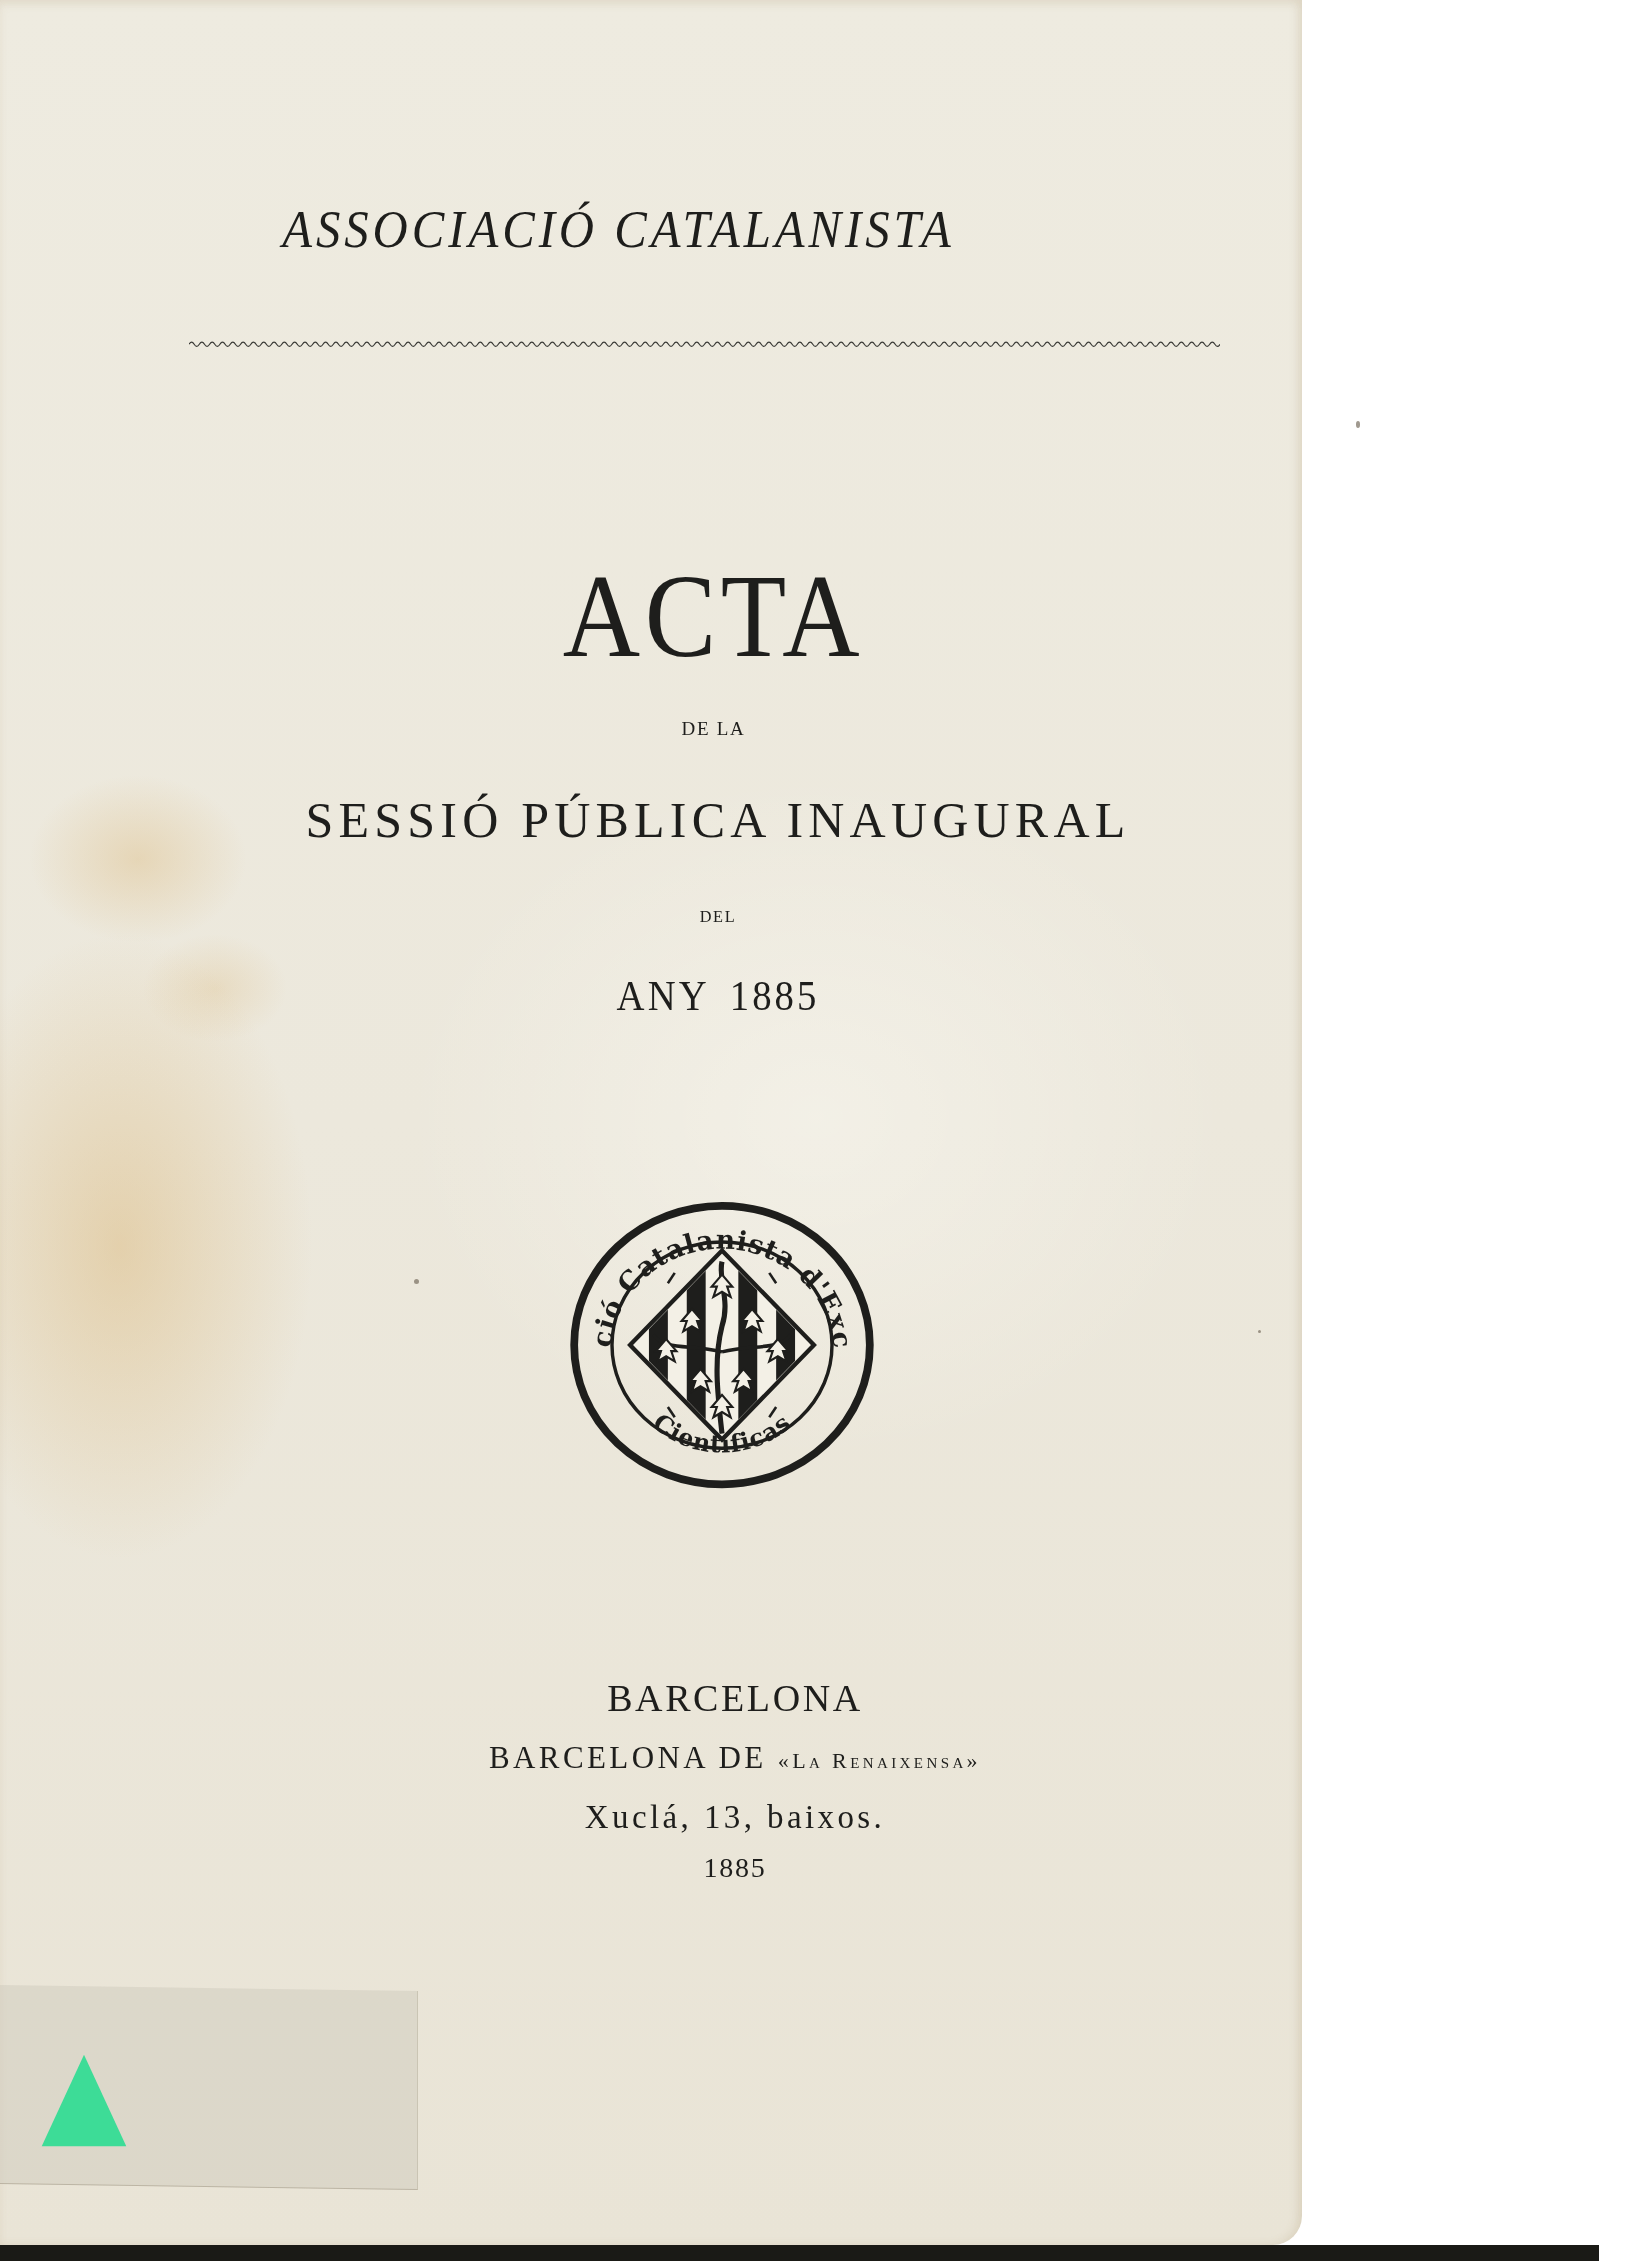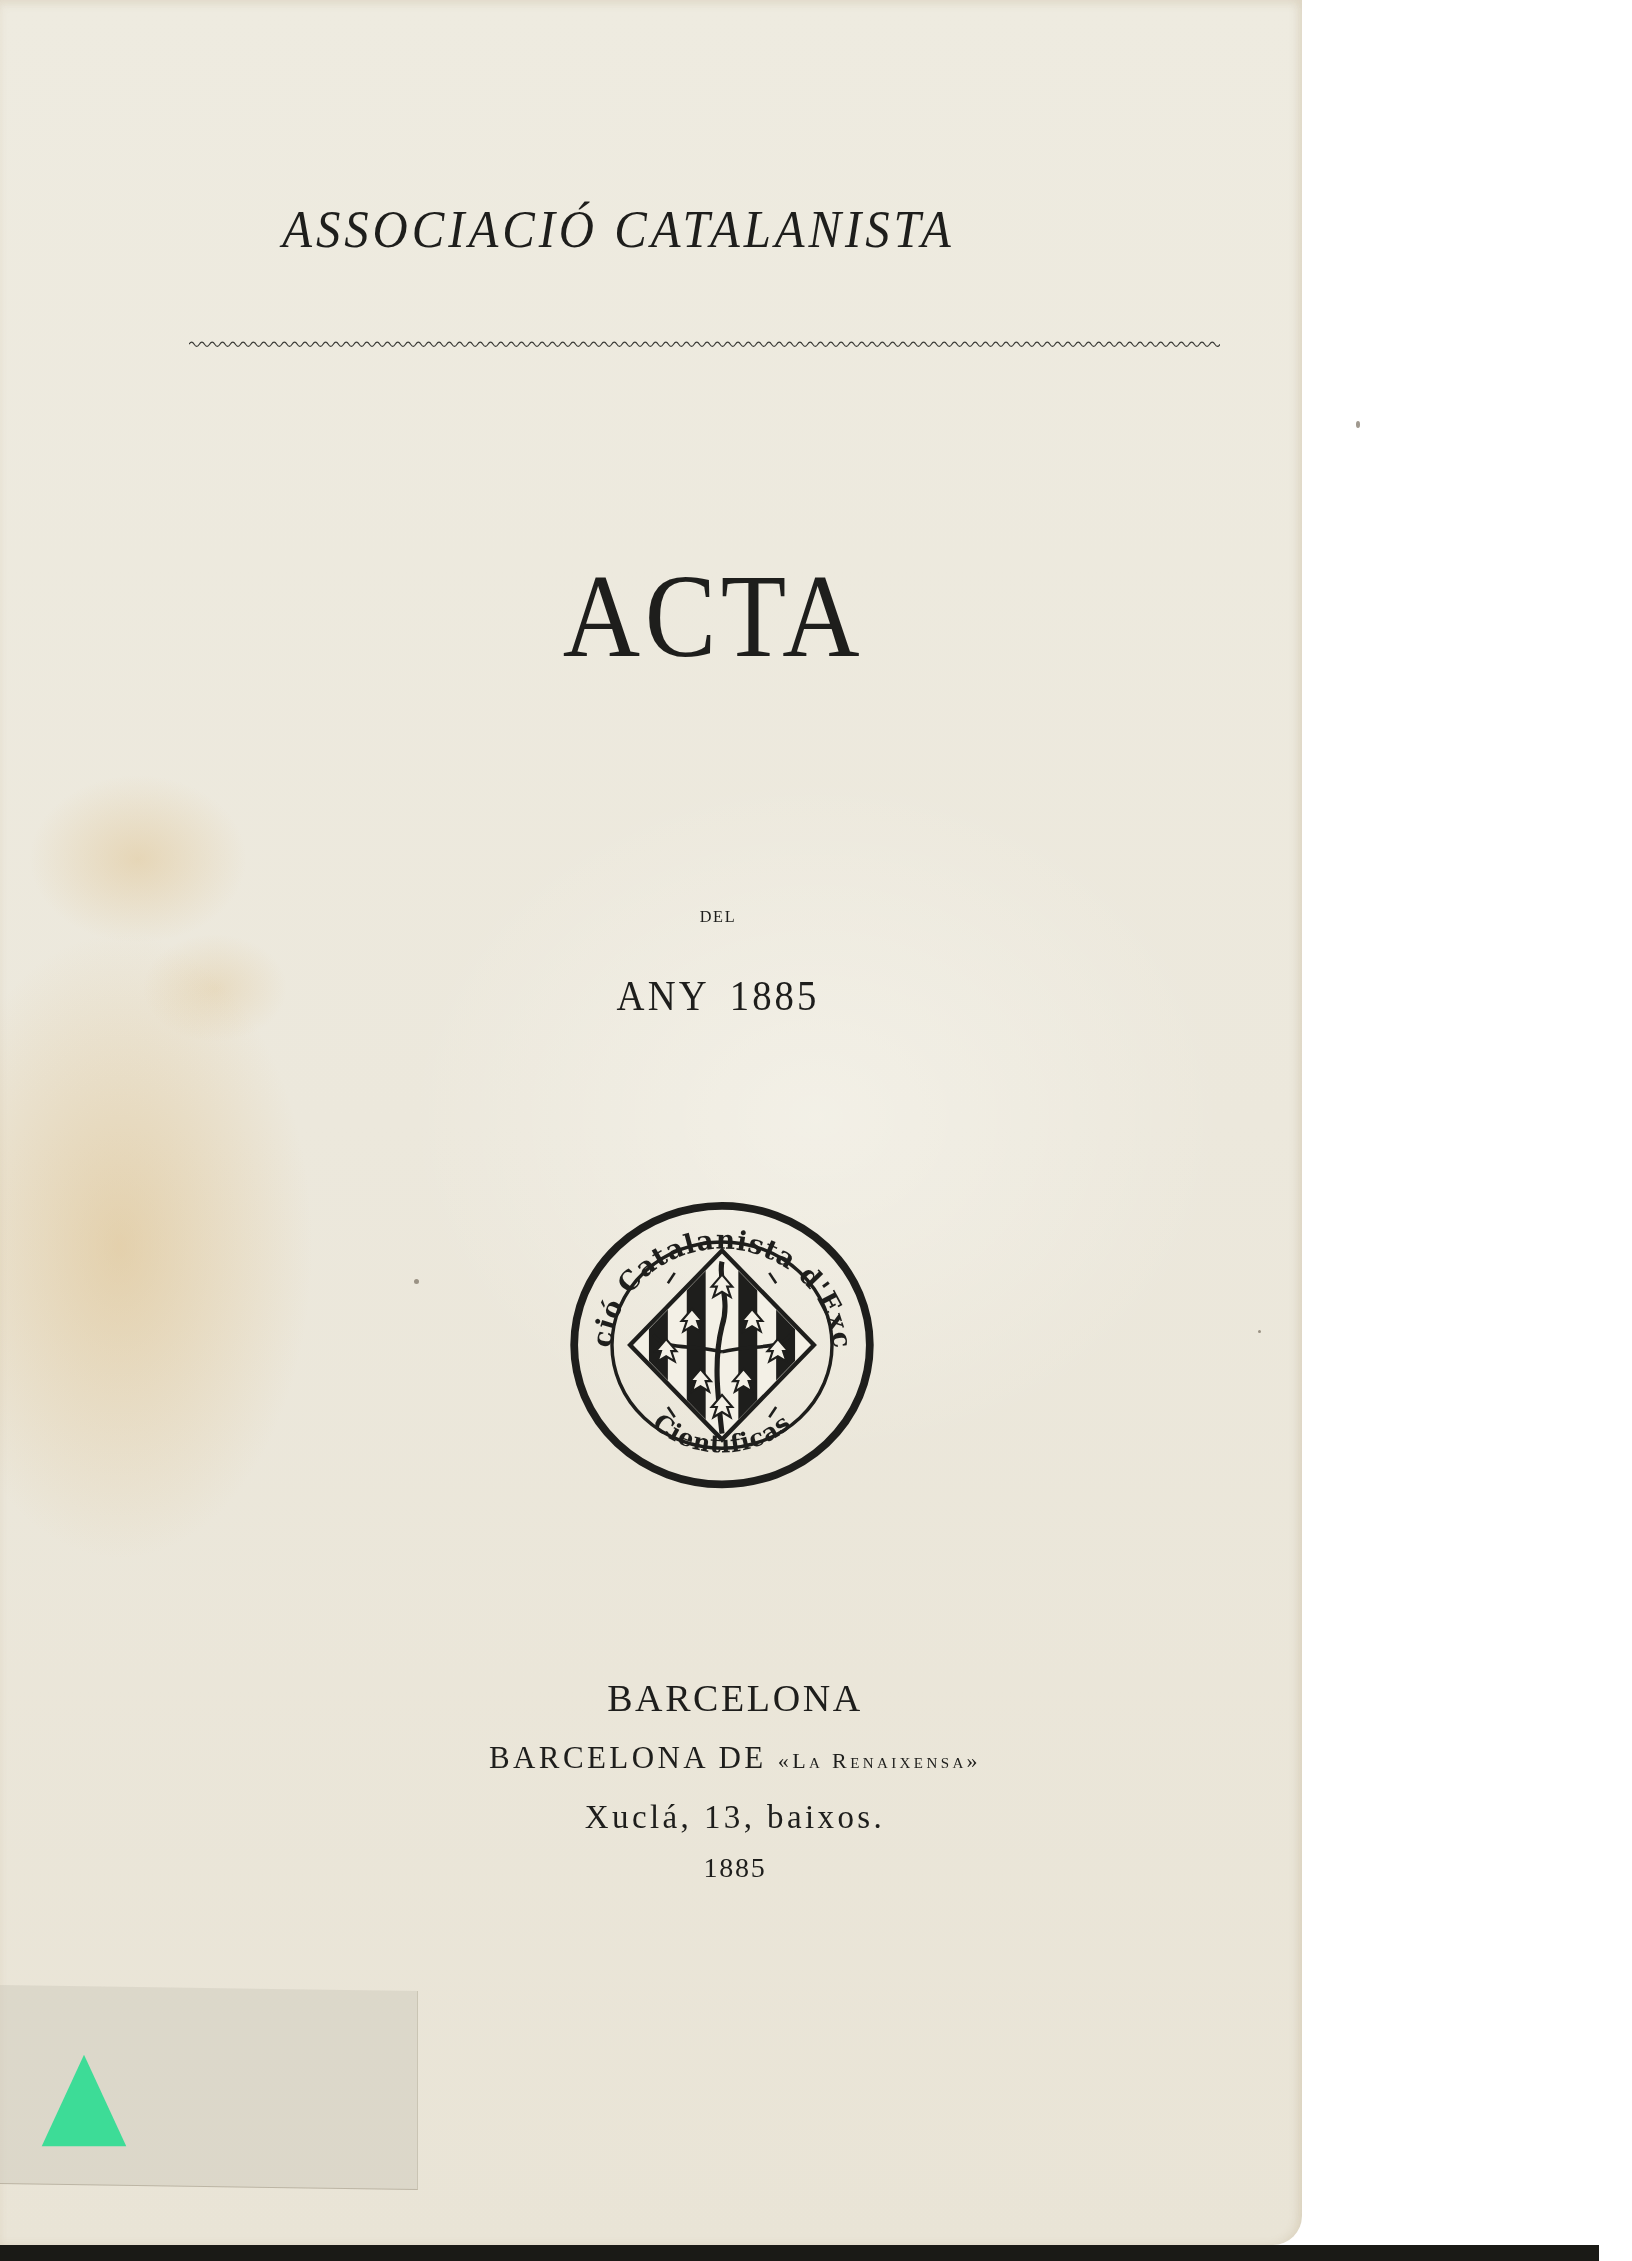--- a/index.html
+++ b/index.html
@@ -177,20 +177,22 @@
 
 <div class="page">
 
   <div class="text-block assoc">ASSOCIACIÓ CATALANISTA</div>
 
   <svg class="wavy-rule" viewBox="0 0 1200 10" preserveAspectRatio="none">
     <path d="M0 5 Q 3 0 6 5 T 12 5 T 18 5 T 24 5 T 30 5 T 36 5 T 42 5 T 48 5 T 54 5 T 60 5 T 66 5 T 72 5 T 78 5 T 84 5 T 90 5 T 96 5 T 102 5 T 108 5 T 114 5 T 120 5 T 126 5 T 132 5 T 138 5 T 144 5 T 150 5 T 156 5 T 162 5 T 168 5 T 174 5 T 180 5 T 186 5 T 192 5 T 198 5 T 204 5 T 210 5 T 216 5 T 222 5 T 228 5 T 234 5 T 240 5 T 246 5 T 252 5 T 258 5 T 264 5 T 270 5 T 276 5 T 282 5 T 288 5 T 294 5 T 300 5 T 306 5 T 312 5 T 318 5 T 324 5 T 330 5 T 336 5 T 342 5 T 348 5 T 354 5 T 360 5 T 366 5 T 372 5 T 378 5 T 384 5 T 390 5 T 396 5 T 402 5 T 408 5 T 414 5 T 420 5 T 426 5 T 432 5 T 438 5 T 444 5 T 450 5 T 456 5 T 462 5 T 468 5 T 474 5 T 480 5 T 486 5 T 492 5 T 498 5 T 504 5 T 510 5 T 516 5 T 522 5 T 528 5 T 534 5 T 540 5 T 546 5 T 552 5 T 558 5 T 564 5 T 570 5 T 576 5 T 582 5 T 588 5 T 594 5 T 600 5 T 606 5 T 612 5 T 618 5 T 624 5 T 630 5 T 636 5 T 642 5 T 648 5 T 654 5 T 660 5 T 666 5 T 672 5 T 678 5 T 684 5 T 690 5 T 696 5 T 702 5 T 708 5 T 714 5 T 720 5 T 726 5 T 732 5 T 738 5 T 744 5 T 750 5 T 756 5 T 762 5 T 768 5 T 774 5 T 780 5 T 786 5 T 792 5 T 798 5 T 804 5 T 810 5 T 816 5 T 822 5 T 828 5 T 834 5 T 840 5 T 846 5 T 852 5 T 858 5 T 864 5 T 870 5 T 876 5 T 882 5 T 888 5 T 894 5 T 900 5 T 906 5 T 912 5 T 918 5 T 924 5 T 930 5 T 936 5 T 942 5 T 948 5 T 954 5 T 960 5 T 966 5 T 972 5 T 978 5 T 984 5 T 990 5 T 996 5 T 1002 5 T 1008 5 T 1014 5 T 1020 5 T 1026 5 T 1032 5 T 1038 5 T 1044 5 T 1050 5 T 1056 5 T 1062 5 T 1068 5 T 1074 5 T 1080 5 T 1086 5 T 1092 5 T 1098 5 T 1104 5 T 1110 5 T 1116 5 T 1122 5 T 1128 5 T 1134 5 T 1140 5 T 1146 5 T 1152 5 T 1158 5 T 1164 5 T 1170 5 T 1176 5 T 1182 5 T 1188 5 T 1194 5 T 1200 5" fill="none" stroke="#3a3a36" stroke-width="1.4"></path>
   </svg>
 
   <div class="text-block acta">ACTA</div>
+  <div class="text-block de-la">DE LA</div>
+  <div class="text-block sessio">SESSIÓ PÚBLICA INAUGURAL</div>
   <div class="text-block del">DEL</div>
   <div class="text-block any">
     <span>ANY</span><span class="gap"></span><span>1885</span>
   </div>
 
   <svg class="seal" viewBox="0 0 370 345">
     <defs>
       <path id="sealArcTop" d="M 55 185 A 130 125 0 0 1 315 185"></path>
       <path id="sealArcBottom" d="M 70 210 A 118 112 0 0 0 300 210"></path>
     </defs>

